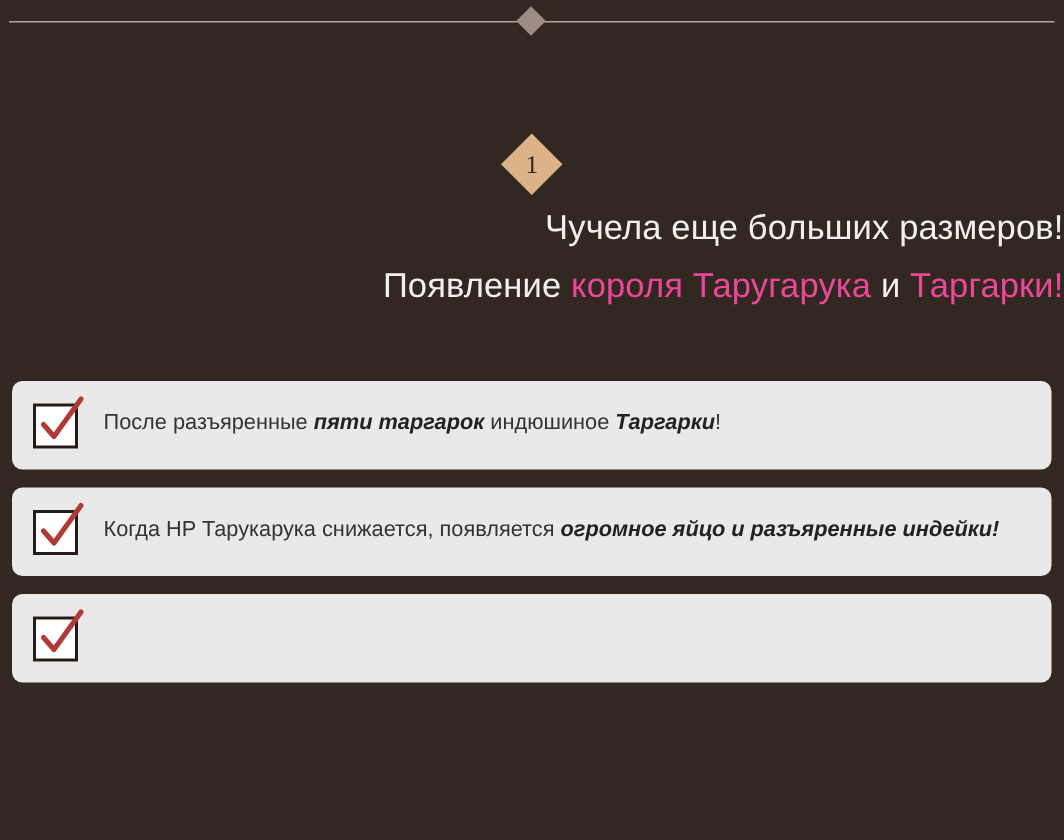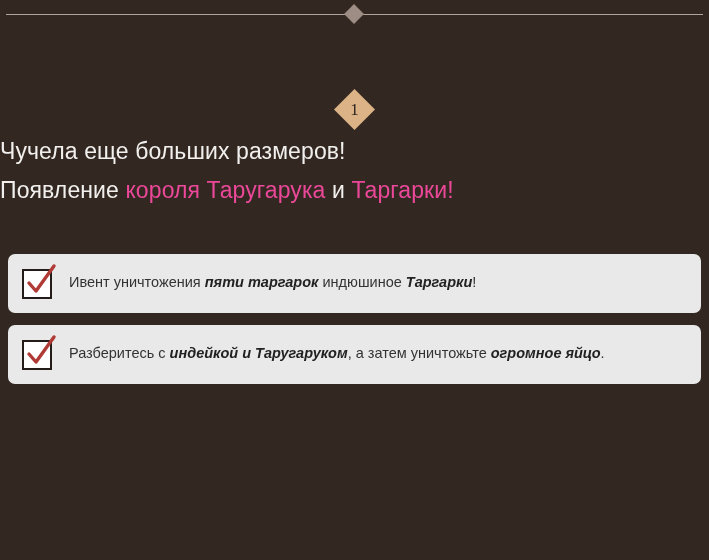--- a/index.html
+++ b/index.html
@@ -81,21 +81,21 @@
     font-family: "Liberation Serif", serif;
     line-height: 1;
   }
 
   
   .headlines {
     position: absolute;
     left: 0;
     top: 136px;
     width: 709px;
-    text-align: left;
+    text-align: right;
   }
   .headline {
     color: #f2f0ee;
     font-size: 23px;
     font-weight: normal;
     line-height: 30px;
     margin: 0;
     letter-spacing: 0.1px;
   }
   .headline-2 { margin-top: 9px; }
@@ -175,25 +175,34 @@
 
 <div class="checklist">
     <div class="check-card">
       <div class="check-box">
         <div class="check-mark">
           <svg width="36" height="36" viewBox="0 0 36 36">
             <path d="M7 20 L14 28 L32 3" fill="none" stroke="#b03a35" stroke-width="3.4" stroke-linecap="round" stroke-linejoin="round"></path>
           </svg>
         </div>
       </div>
-      <div class="check-text"><span>Ивент уничтожения </span><b>пяти таргарок</b><span> индюшиное </span><b>Таргарки</b><span>!</span></div>
+      <div class="check-text"><span>После разъяренные </span><b>пяти таргарок</b><span> индюшиное </span><b>Таргарки</b><span>!</span></div>
     </div>
     <div class="check-card">
       <div class="check-box">
         <div class="check-mark">
           <svg width="36" height="36" viewBox="0 0 36 36">
             <path d="M7 20 L14 28 L32 3" fill="none" stroke="#b03a35" stroke-width="3.4" stroke-linecap="round" stroke-linejoin="round"></path>
           </svg>
         </div>
       </div>
-      <div class="check-text"><span>Разберитесь с </span><b>индейкой и Таругаруком</b><span>, а затем уничтожьте </span><b>огромное яйцо</b><span>.</span></div>
+      <div class="check-text"><span>Когда HP Тарукарука снижается, появляется </span><b>огромное яйцо и разъяренные индейки!</b></div>
     </div>
+    <div class="check-card">
+      <div class="check-box">
+        <div class="check-mark">
+          <svg width="36" height="36" viewBox="0 0 36 36">
+            <path d="M7 20 L14 28 L32 3" fill="none" stroke="#b03a35" stroke-width="3.4" stroke-linecap="round" stroke-linejoin="round"></path>
+          </svg>
+        </div>
+      </div>
+    </div>
   </div>
 
 </body></html>

